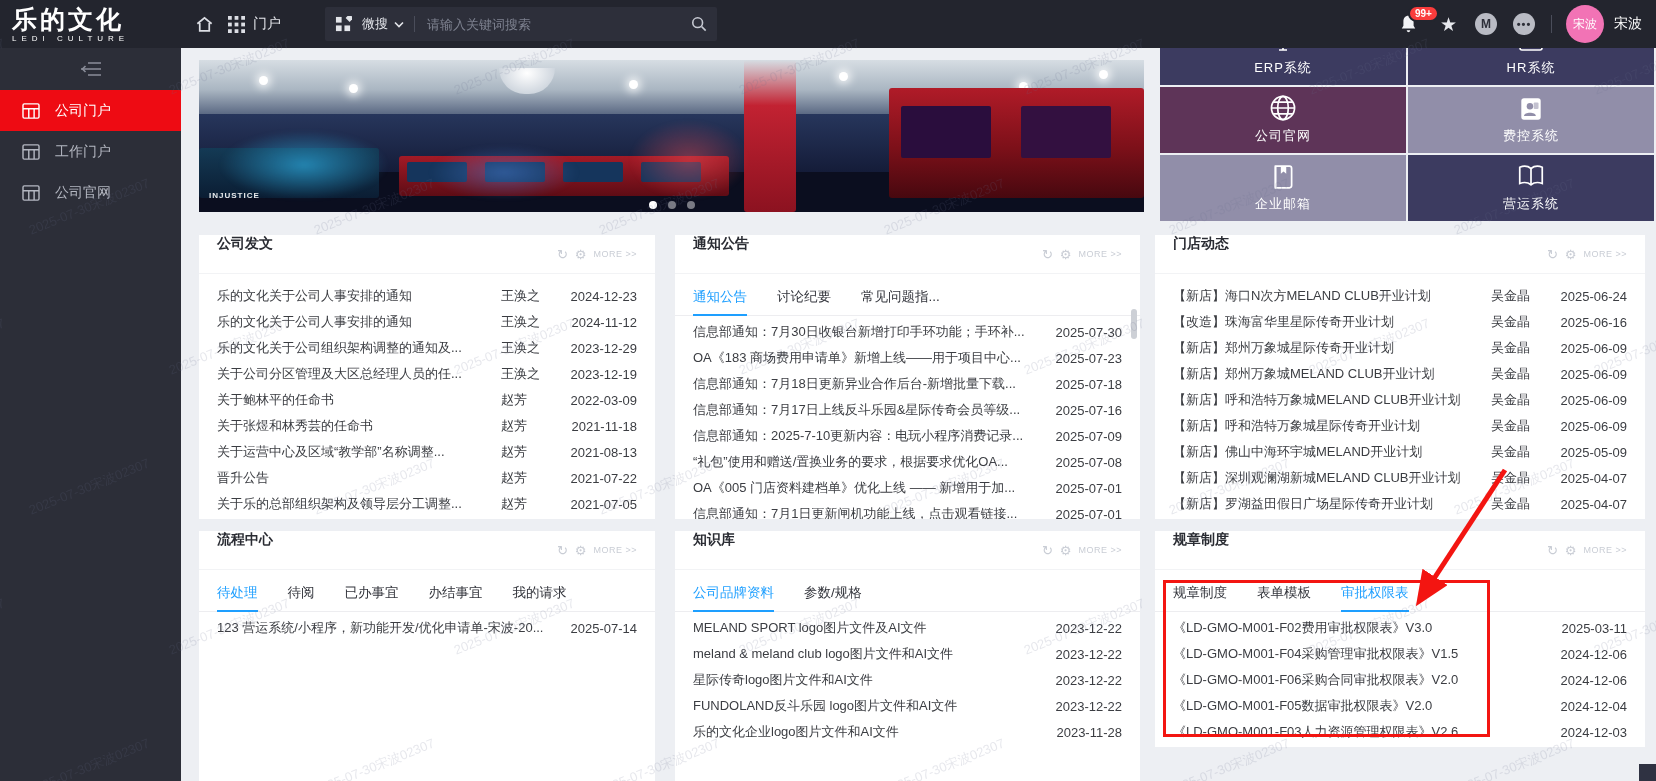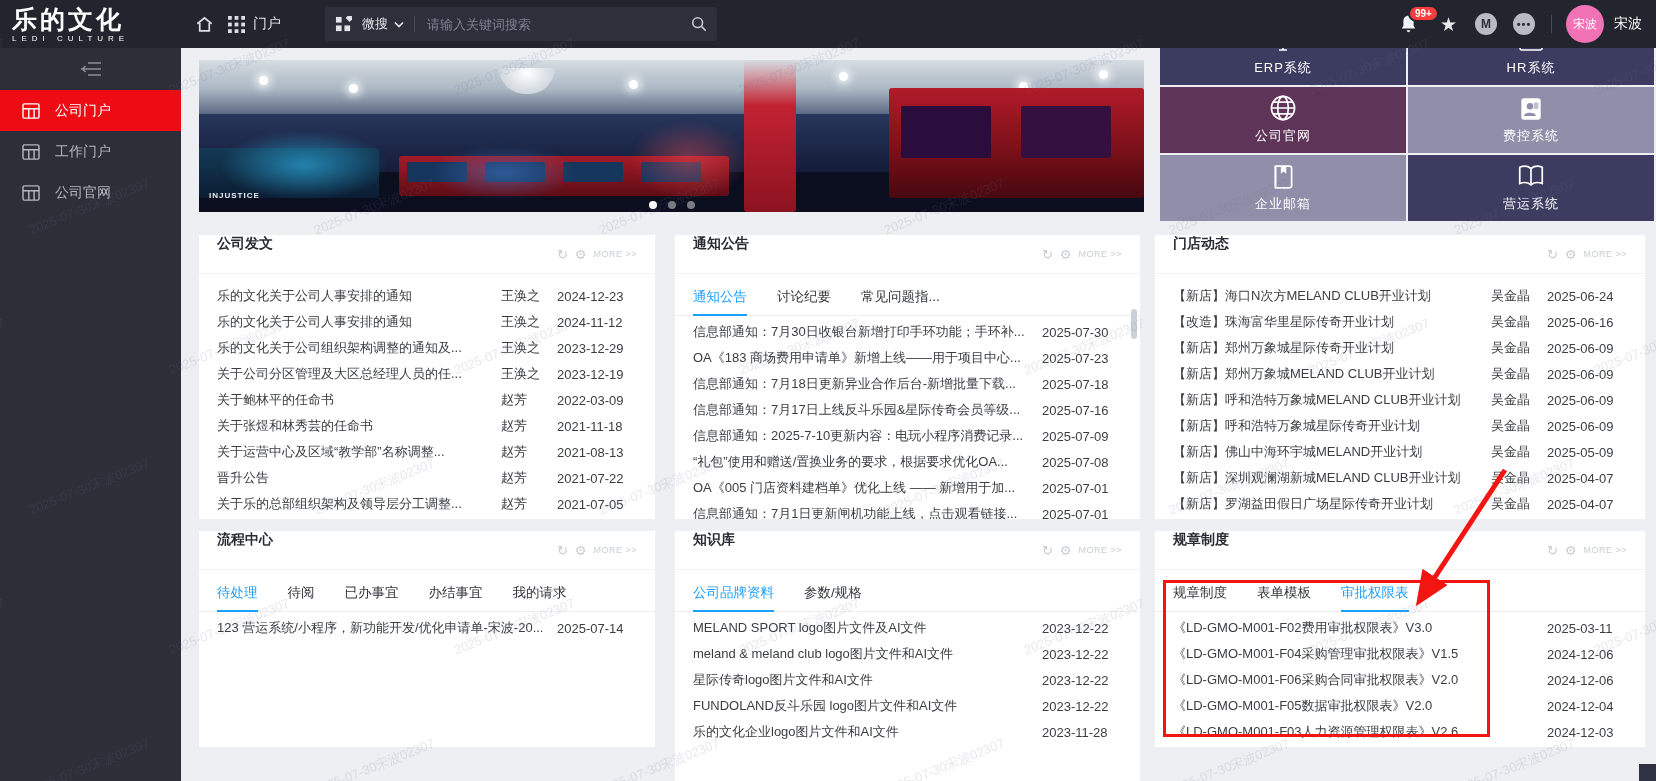--- a/index.html
+++ b/index.html
@@ -78,39 +78,39 @@
   .tiles{display:grid;grid-template-columns:246px 246px;grid-auto-rows:66px;gap:2px;margin-top:-29px}
   .tile{display:flex;flex-direction:column;align-items:center;justify-content:flex-end;
         padding-bottom:8px;box-sizing:border-box;color:#fff;cursor:pointer}
   .tile-label{font-size:13px;margin-top:4px;letter-spacing:1px}
 
   
   .card{position:absolute;background:#fff;overflow:hidden}
   #card-docs     {left:199px;top:235px;width:456px;height:284px}
   #card-notice   {left:675px;top:235px;width:465px;height:284px}
   #card-store    {left:1155px;top:235px;width:490px;height:284px}
-  #card-process  {left:199px;top:531px;width:456px;height:216px}
+  #card-process  {left:199px;top:531px;width:456px;height:250px}
   #card-knowledge{left:675px;top:531px;width:465px;height:250px}
   #card-rules    {left:1155px;top:531px;width:490px;height:216px}
   .card-head{height:38px;display:flex;padding:0 18px;border-bottom:1px solid #f2f3f5}
   .card-title{font-size:14px;font-weight:bold;color:#2a2c33;flex:1}
   .head-icons{display:flex;align-items:center;gap:7px;color:#c9cdd5}
   .hico{font-size:13px;line-height:1;cursor:pointer}
   .more{font-size:9px;letter-spacing:.5px;cursor:pointer;color:#c9cdd5}
   .tabs{display:flex;gap:30px;padding:0 18px;height:35px;align-items:stretch;
         border-bottom:1px solid #ededf0;font-size:13.5px;color:#33353c;margin-top:6px}
   .tab{display:flex;align-items:center;border-bottom:2px solid transparent;cursor:pointer;
        margin-bottom:-1px;white-space:nowrap}
   .tab.active{color:#1e9fff;border-bottom-color:#1e9fff}
   .rows{list-style:none;margin:0;padding:9px 18px 0}
   .rows.after-tabs{padding-top:3px}
   .row{height:26px;display:flex;align-items:center;font-size:13px;color:#3b3d42;cursor:pointer}
   .row-title{flex:1;white-space:nowrap;overflow:hidden;text-overflow:ellipsis;padding-right:10px}
   .row-author{width:56px;white-space:nowrap}
-  .row-date{width:80px;white-space:nowrap}
+  .row-date{width:80px;text-align:right;white-space:nowrap}
   .notice-thumb{position:absolute;right:3px;top:74px;width:6px;height:30px;border-radius:3px;background:#cdd0d6}
 
   
   .hl-box{position:absolute;left:1163px;top:580px;width:327px;height:157px;border:3px solid #f31511;
           z-index:60;pointer-events:none;box-sizing:border-box}
   .hl-arrow{position:absolute;left:1390px;top:455px;width:130px;height:165px;z-index:61;pointer-events:none}
 
   
   #wm{position:absolute;left:0;top:0;width:1656px;height:781px;z-index:50;pointer-events:none;overflow:hidden}
   .wm{position:absolute;transform:rotate(-22deg);color:rgba(105,115,140,.17);font-size:13px;white-space:nowrap}

